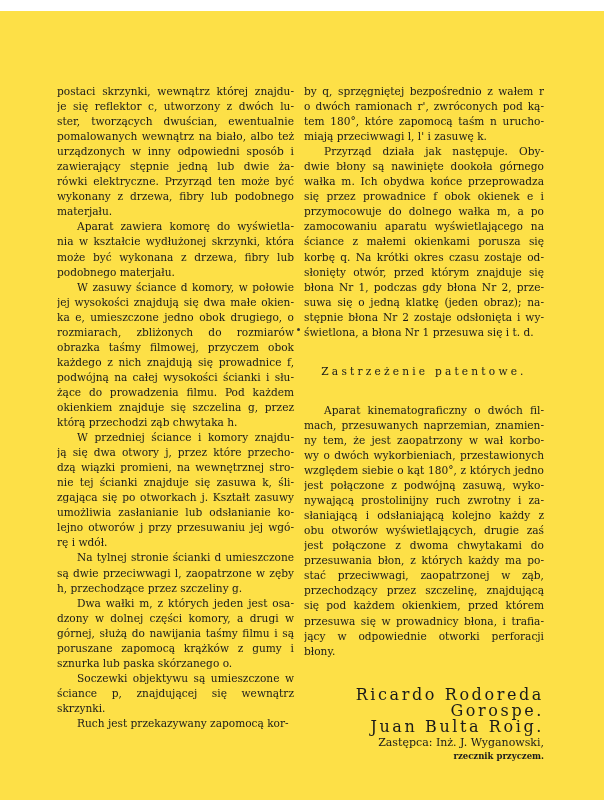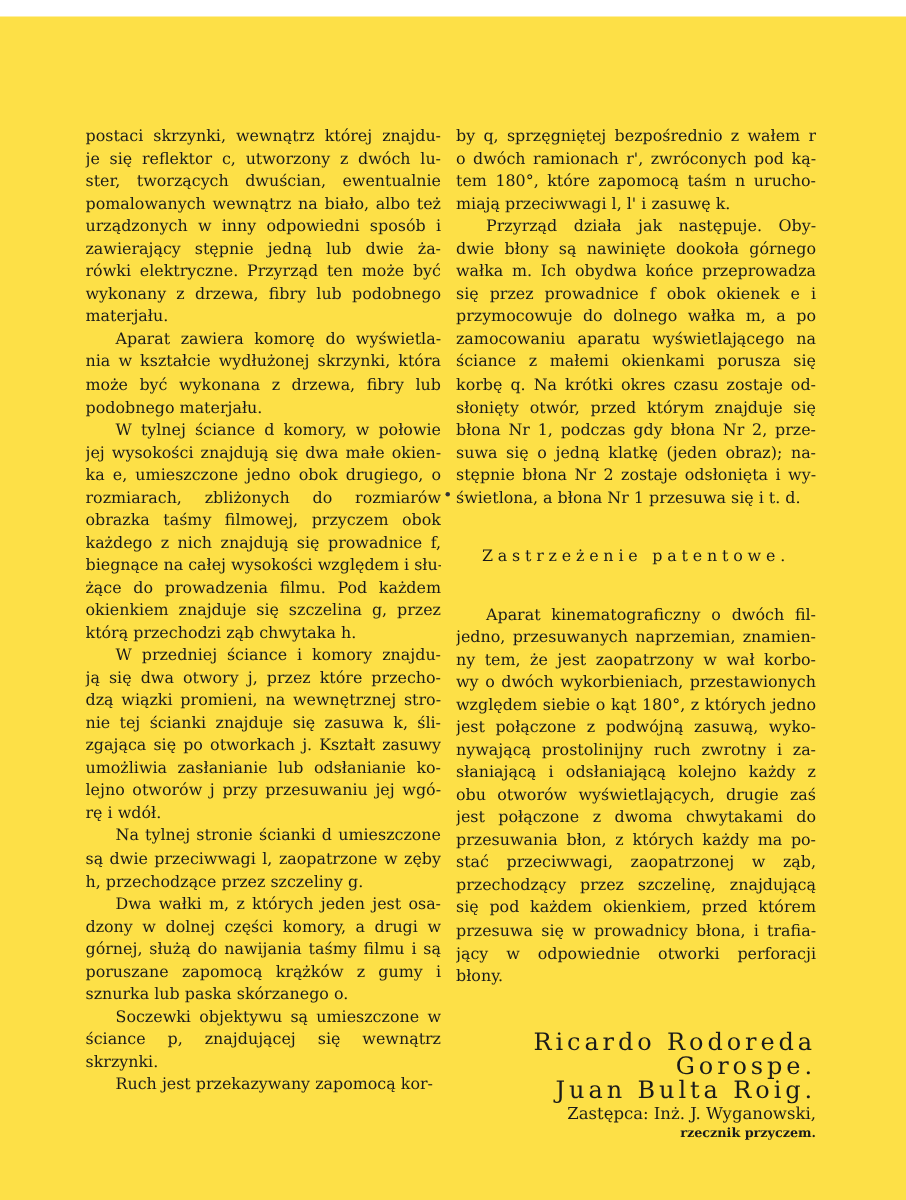--- a/index.html
+++ b/index.html
@@ -46,27 +46,27 @@
         <span class="line">wykonany z drzewa, fibry lub podobnego</span>
         <span class="line last">materjału.</span>
       </p>
       <p>
         <span class="line" style="text-indent: 20px;">Aparat zawiera komorę do wyświetla-</span>
         <span class="line">nia w kształcie wydłużonej skrzynki, która</span>
         <span class="line">może być wykonana z drzewa, fibry lub</span>
         <span class="line last">podobnego materjału.</span>
       </p>
       <p>
-        <span class="line" style="text-indent: 20px;">W tylnej ściance d komory, w połowie</span>
+        <span class="line" style="text-indent: 20px;">W zasuwy ściance d komory, w połowie</span>
         <span class="line">jej wysokości znajdują się dwa małe okien-</span>
         <span class="line">ka e, umieszczone jedno obok drugiego, o</span>
         <span class="line">rozmiarach, zbliżonych do rozmiarów</span>
         <span class="line">obrazka taśmy filmowej, przyczem obok</span>
         <span class="line">każdego z nich znajdują się prowadnice f,</span>
-        <span class="line">biegnące na całej wysokości względem i słu-</span>
+        <span class="line">podwójną na całej wysokości ścianki i słu-</span>
         <span class="line">żące do prowadzenia filmu. Pod każdem</span>
         <span class="line">okienkiem znajduje się szczelina g, przez</span>
         <span class="line last">którą przechodzi ząb chwytaka h.</span>
       </p>
       <p>
         <span class="line" style="text-indent: 20px;">W przedniej ściance i komory znajdu-</span>
         <span class="line">ją się dwa otwory j, przez które przecho-</span>
         <span class="line">dzą wiązki promieni, na wewnętrznej stro-</span>
         <span class="line">nie tej ścianki znajduje się zasuwa k, śli-</span>
         <span class="line">zgająca się po otworkach j. Kształt zasuwy</span>
@@ -116,21 +116,21 @@
           <span class="line">błona Nr 1, podczas gdy błona Nr 2, prze-</span>
           <span class="line">suwa się o jedną klatkę (jeden obraz); na-</span>
           <span class="line">stępnie błona Nr 2 zostaje odsłonięta i wy-</span>
           <span class="line last">świetlona, a błona Nr 1 przesuwa się i t. d.</span>
         </p>
       </div>
     <div class="heading">Zastrzeżenie patentowe.</div>
     <div id="claim">
         <p>
           <span class="line" style="text-indent: 20px;">Aparat kinematograficzny o dwóch fil-</span>
-          <span class="line">jedno, przesuwanych naprzemian, znamien-</span>
+          <span class="line">mach, przesuwanych naprzemian, znamien-</span>
           <span class="line">ny tem, że jest zaopatrzony w wał korbo-</span>
           <span class="line">wy o dwóch wykorbieniach, przestawionych</span>
           <span class="line">względem siebie o kąt 180°, z których jedno</span>
           <span class="line">jest połączone z podwójną zasuwą, wyko-</span>
           <span class="line">nywającą prostolinijny ruch zwrotny i za-</span>
           <span class="line">słaniającą i odsłaniającą kolejno każdy z</span>
           <span class="line">obu otworów wyświetlających, drugie zaś</span>
           <span class="line">jest połączone z dwoma chwytakami do</span>
           <span class="line">przesuwania błon, z których każdy ma po-</span>
           <span class="line">stać przeciwwagi, zaopatrzonej w ząb,</span>

